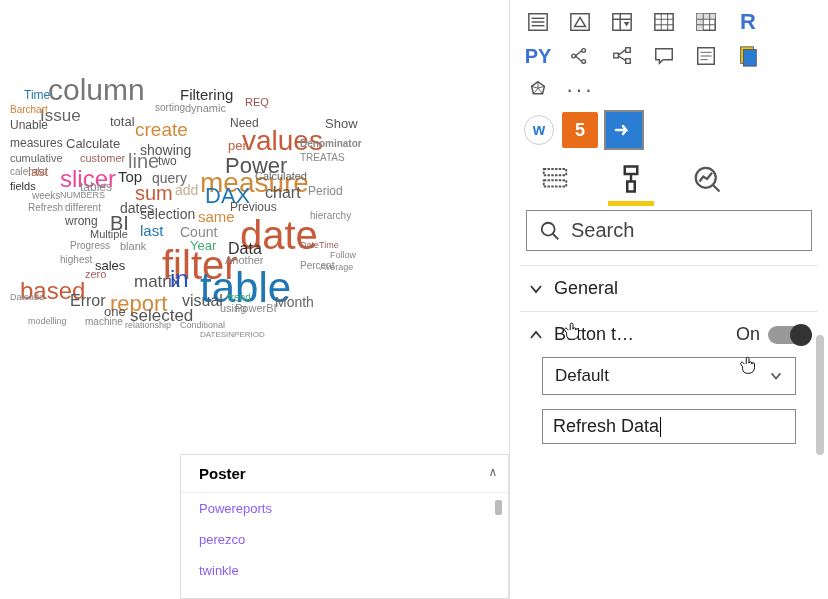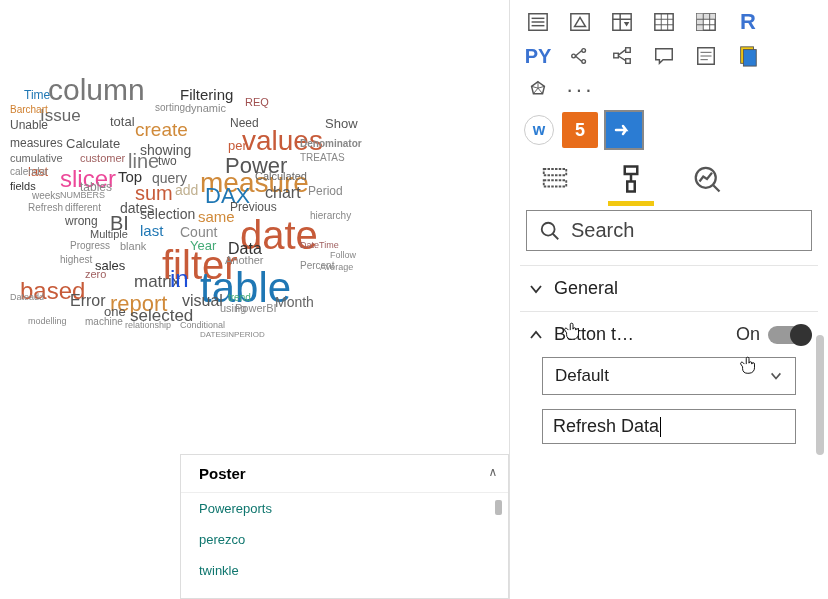--- a/index.html
+++ b/index.html
@@ -46,21 +46,21 @@
     font-size: 15px;
     background: #fff;
     border-bottom: 1px solid #eee;
     display: flex;
     justify-content: space-between;
   }
   .table-rows { }
   .table-row {
     padding: 8px 18px;
     font-size: 13px;
-    color: #0f766e;
+    color: #8b5cf6;
   }
   .scrollhint {
     position: absolute;
     right: 6px;
     top: 10px;
     width: 18px;
     color: #666;
     font-size: 12px;
     text-align: center;
   }

